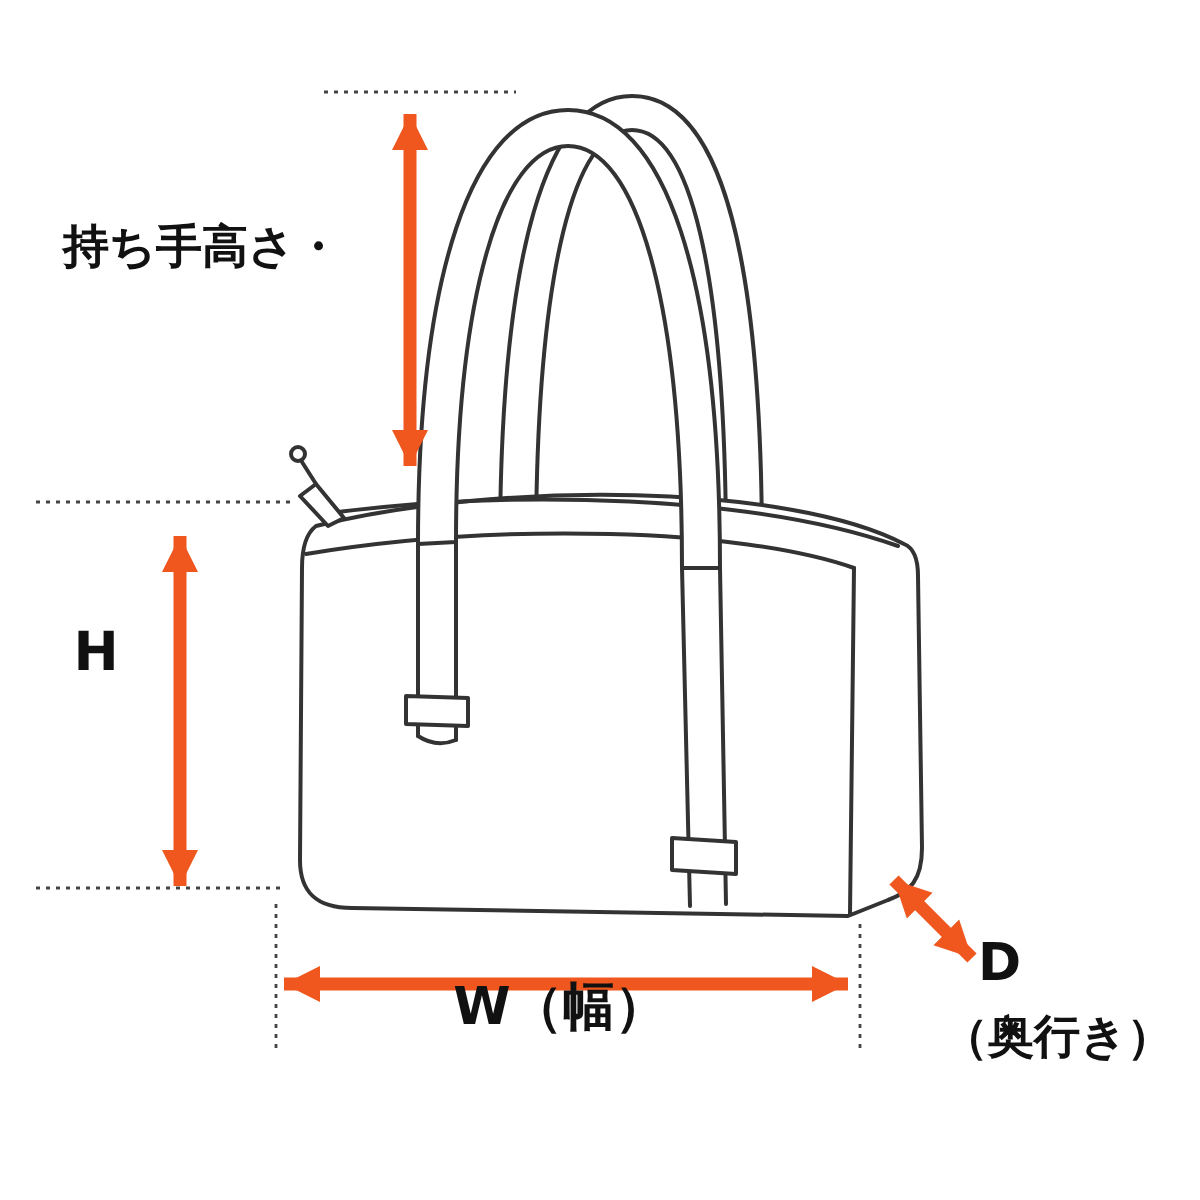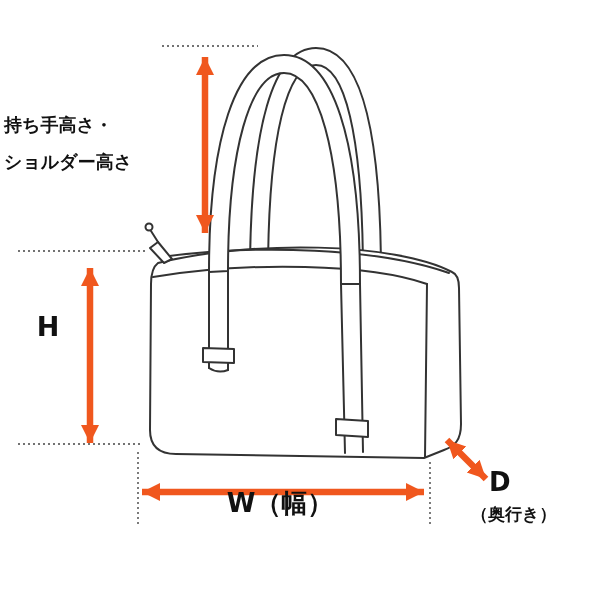--- a/index.html
+++ b/index.html
@@ -6,27 +6,27 @@
   .page{
     position:relative;
     width:600px;height:600px;
     background:#ffffff;
     overflow:hidden;
     font-family:"DejaVu Sans","Liberation Sans",sans-serif;
     color:#111111;
   }
   .page svg{position:absolute;left:0;top:0;}
   .label{position:absolute;white-space:nowrap;font-weight:600;}
-  .lbl-handle{left:4px;top:106px;width:194px;text-align:left;font-size:18px;line-height:37px;}
+  .lbl-handle{left:4px;top:106px;width:194px;text-align:center;font-size:23px;line-height:37px;}
   .lbl-h{left:0;top:310px;width:96px;text-align:center;}
   .lbl-h .letter{font-size:27px;line-height:34px;}
   .lbl-h .unit{font-size:21px;line-height:30px;}
   .lbl-w{left:168px;top:486px;width:224px;text-align:center;font-size:26px;}
   .lbl-d-letter{left:489px;top:467px;font-size:26px;}
-  .lbl-d-unit{left:471px;top:503px;font-size:17px;}
+  .lbl-d-unit{left:471px;top:503px;font-size:23px;}
 </style>
 </head>
 <body>
 
 <div class="page">
 
   <svg width="600" height="600" viewBox="0 0 600 600">
     <defs>
       <marker id="ah" viewBox="0 0 4 4" markerWidth="2.8" markerHeight="3.2" refX="4" refY="2" orient="auto-start-reverse" markerUnits="strokeWidth">
         <path d="M0,0 L4,2 L0,4 Z" fill="#F0571E"></path>
@@ -83,21 +83,20 @@
     <g stroke="#F0571E" stroke-width="6.5" fill="none">
       <line x1="205" y1="57" x2="205" y2="233" marker-start="url(#ah)" marker-end="url(#ah)" stroke="#F0571E"></line>
       <line x1="90" y1="268" x2="90" y2="443" marker-start="url(#ah)" marker-end="url(#ah)" stroke="#F0571E"></line>
       <line x1="142" y1="492" x2="424" y2="492" marker-start="url(#ah)" marker-end="url(#ah)" stroke="#F0571E"></line>
       <line x1="447" y1="440" x2="486" y2="479" marker-start="url(#ah)" marker-end="url(#ah)" stroke="#F0571E"></line>
     </g>
   </svg>
 
   <div class="label lbl-handle">
     <div>持ち手高さ・</div>
-    <div>ショルダー高さ</div>
   </div>
 
   <div class="label lbl-h">
     <div class="letter">H</div>
   </div>
 
   <div class="label lbl-w">W（幅）</div>
 
   <div class="label lbl-d-letter">D</div>
   <div class="label lbl-d-unit">（奥行き）</div>

